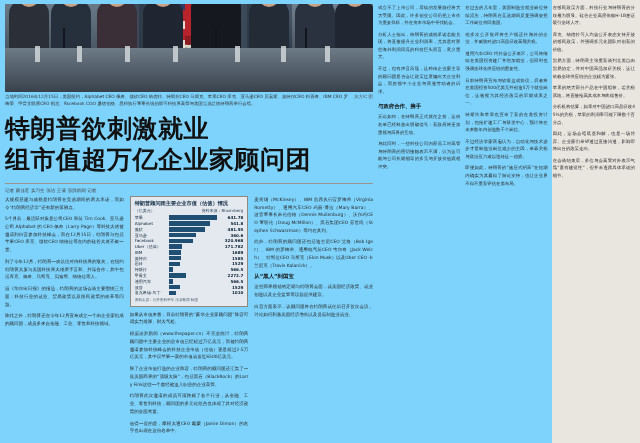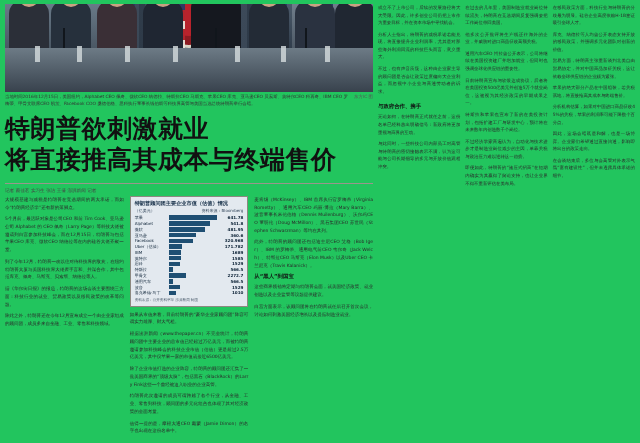--- a/index.html
+++ b/index.html
@@ -3,22 +3,22 @@
 <meta charset="utf-8">
 <style>
   html,body{margin:0;padding:0;}
   body{
     width:640px;height:443px;overflow:hidden;
     background:#e9e6e0;
     font-family:"DejaVu Sans", sans-serif;
     color:#1a1a1a;
   }
   .page{
-    position:relative;width:640px;height:443px;
-    background:#22c55e;
+    position:relative;width:552px;height:443px;
+    background:#7dd3fc;
     box-sizing:border-box;
   }
   
   .layout{display:flex;width:640px;height:443px;box-sizing:border-box;padding:4px 5px 4px 5px;}
   .left{width:368px;display:flex;flex-direction:column;}
   .rightcols{flex:1;display:flex;gap:5px;padding-left:5px;}
   .rcol{flex:1;display:flex;flex-direction:column;}
 
   
   .photo-wrap{position:relative;width:100%;height:148px;background:#20242c;overflow:hidden;}
@@ -137,21 +137,21 @@
       </div>
     </div>
 
     <div class="photo-cap">
       <span>当地时间2016年12月15日，美国纽约，Alphabet CEO 佩奇、微软CEO 纳德拉、特斯拉CEO 马斯克、苹果CEO 库克、亚马逊CEO 贝索斯、英特尔CEO 科再奇、IBM CEO 罗梅蒂、甲骨文联席CEO 凯茨、Facebook COO 桑德伯格、思科执行董事长钱伯斯等科技界高管与美国当选总统特朗普举行会晤。</span>
       <span class="credit">东方IC 图</span>
     </div>
 
     <div class="headline">
       <div>特朗普欲刺激就业</div>
-      <div>将直接推高其成本与终端售价</div>
+      <div>组市值超万亿企业家顾问团</div>
     </div>
     <div class="rule"></div>
 
     <div class="byline">记者 蔡佳茗   实习生 张洁 王倩   澎湃新闻 记者</div>
 
     <div class="body-cols">
 
       <div class="bcol">
         <p class="t">大规模基建与减税是特朗普在竞选期间的两大承诺，而如今“特朗普经济学”还有新的落脚点。</p>
         <p class="t">5个月前，最活跃对象是公司CEO 和前 Tim Cook、亚马逊公司 Alphabet 的 CEO 佩奇（Larry Page）等科技大佬被邀请到白宫参加科技峰会，而在12月15日，特朗普与包括苹果CEO 库克、微软CEO 纳德拉等在内的硅谷大佬齐聚一堂。</p>

